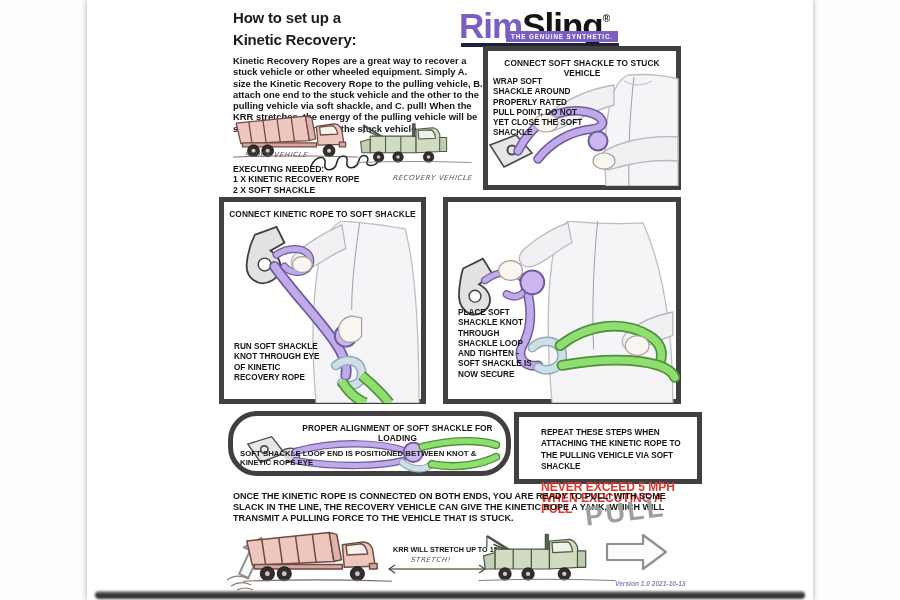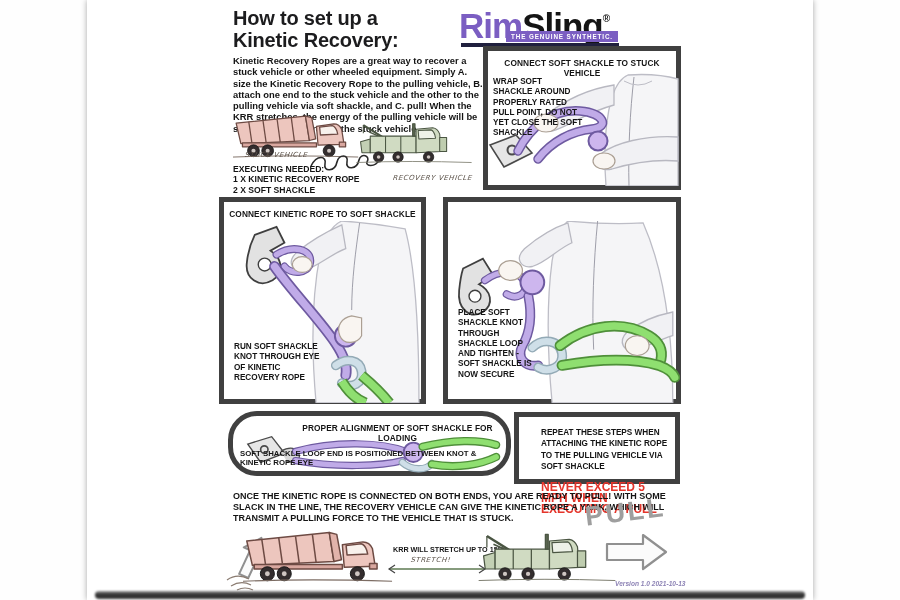--- a/index.html
+++ b/index.html
@@ -3,21 +3,21 @@
 <meta charset="utf-8">
 <style>
   html,body{margin:0;padding:0;}
   body{width:900px;height:600px;background:#ffffff;overflow:hidden;
        font-family:"Liberation Sans",sans-serif;}
   #stage{position:relative;width:900px;height:600px;background:#fefefe;}
   #poster{position:absolute;left:87px;top:0;width:726px;height:600px;background:#ffffff;
           box-shadow:0 0 6px rgba(0,0,0,0.35);}
   .abs{position:absolute;}
   
-  .title{left:146px;top:7px;font-size:20px;line-height:22px;font-weight:800;
+  .title{left:146px;top:7px;font-size:15px;line-height:22px;font-weight:800;
          color:#1c1c1e;letter-spacing:-0.2px;}
   .intro{left:146px;top:55px;width:254px;font-size:9.4px;line-height:11.3px;
          font-weight:700;color:#141414;}
   .logo{left:372px;top:0;width:230px;}
   .logo-main{font-size:35px;line-height:38px;font-weight:800;letter-spacing:-1px;white-space:nowrap;}
   .logo-rim{color:#7b5ec2;}
   .logo-sling{color:#141414;}
   .logo-reg{font-size:10px;vertical-align:16px;color:#141414;font-weight:700;letter-spacing:0;}
   .logo-tagline{position:absolute;left:47px;top:31px;background:#7b5ec2;color:#ffffff;
       font-size:6.3px;font-weight:700;letter-spacing:0.9px;padding:2px 5px;white-space:nowrap;}
@@ -25,21 +25,21 @@
   
   .equipment{left:146px;top:164px;font-size:8.6px;line-height:10.4px;font-weight:800;color:#141414;}
   .hand{font-family:"DejaVu Sans",sans-serif;font-style:italic;color:#5a5148;
         font-size:7px;letter-spacing:0.6px;transform:skewX(-8deg);}
   
   .panel{position:absolute;border:5px solid #404040;background:#ffffff;box-sizing:border-box;}
   #panel-shackle{left:396px;top:46px;width:198px;height:144px;}
   #panel-rope{left:132px;top:197px;width:207px;height:207px;}
   #panel-secure{left:356px;top:197px;width:238px;height:207px;}
   #panel-align{left:141px;top:411px;width:283px;height:65px;border-radius:29px;}
-  #panel-repeat{left:427px;top:412px;width:166px;height:72px;}
+  #panel-repeat{left:427px;top:412px;width:188px;height:72px;}
   .panel-title{font-size:8.3px;font-weight:800;color:#141414;text-align:center;
                margin-top:7px;letter-spacing:0.1px;}
   .panel-title.left{text-align:left;padding-left:16px;margin-top:9px;}
   .panel-body{position:absolute;font-size:8.2px;line-height:10.3px;font-weight:800;color:#141414;}
   #panel-shackle .panel-body{left:5px;top:26px;width:90px;}
   #panel-rope .panel-body{left:10px;top:140px;width:88px;}
   #panel-secure .panel-body{left:10px;top:106px;width:82px;}
   .align-caption{position:absolute;left:7px;bottom:4px;font-size:7.8px;font-weight:800;color:#141414;}
   .repeat-body{padding:10px 6px 0 22px;font-size:8.2px;line-height:11.4px;font-weight:800;color:#141414;}
   .repeat-warning{padding:9px 6px 0 22px;font-size:12px;line-height:11.4px;font-weight:800;color:#e4352b;}

